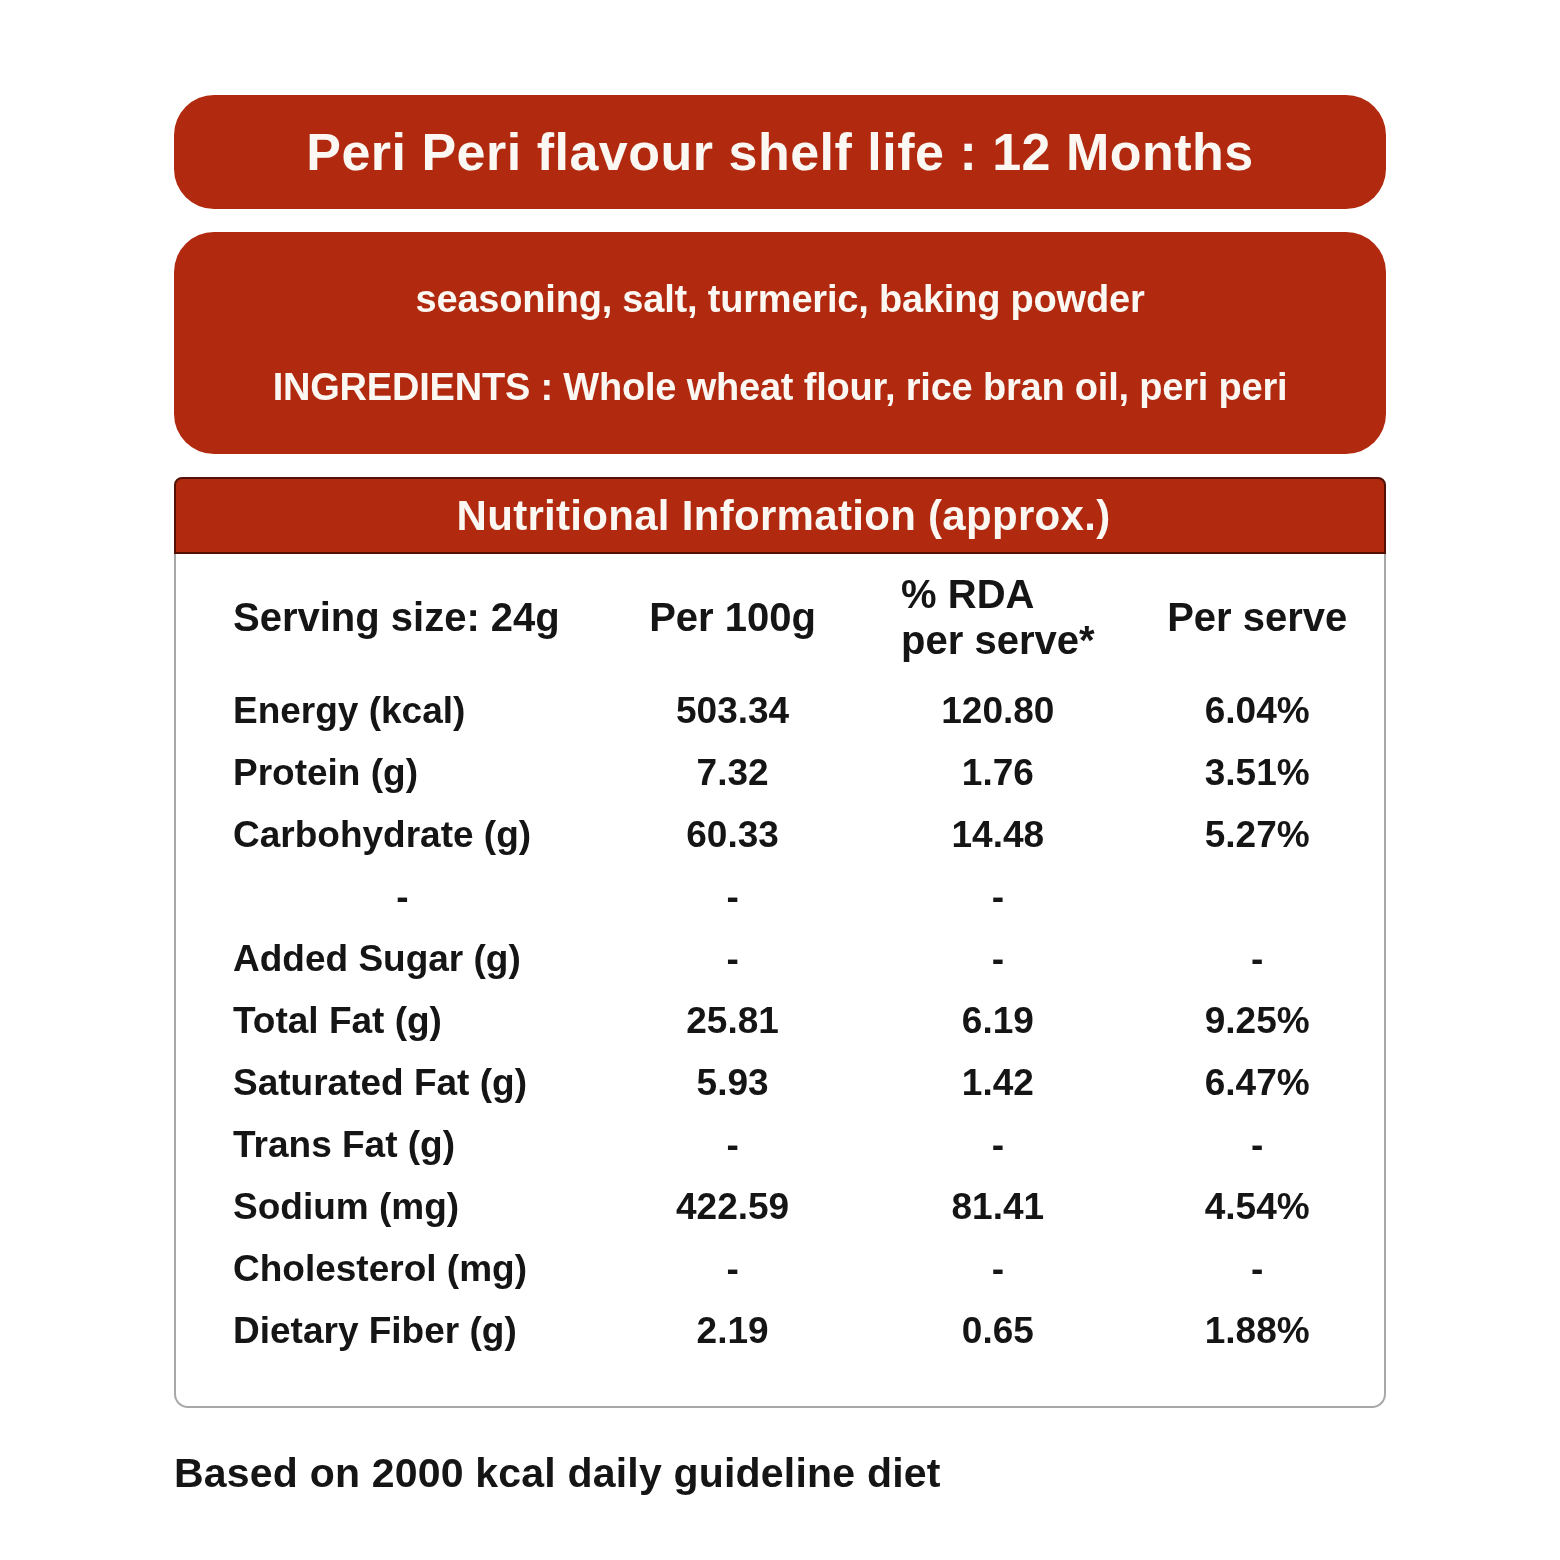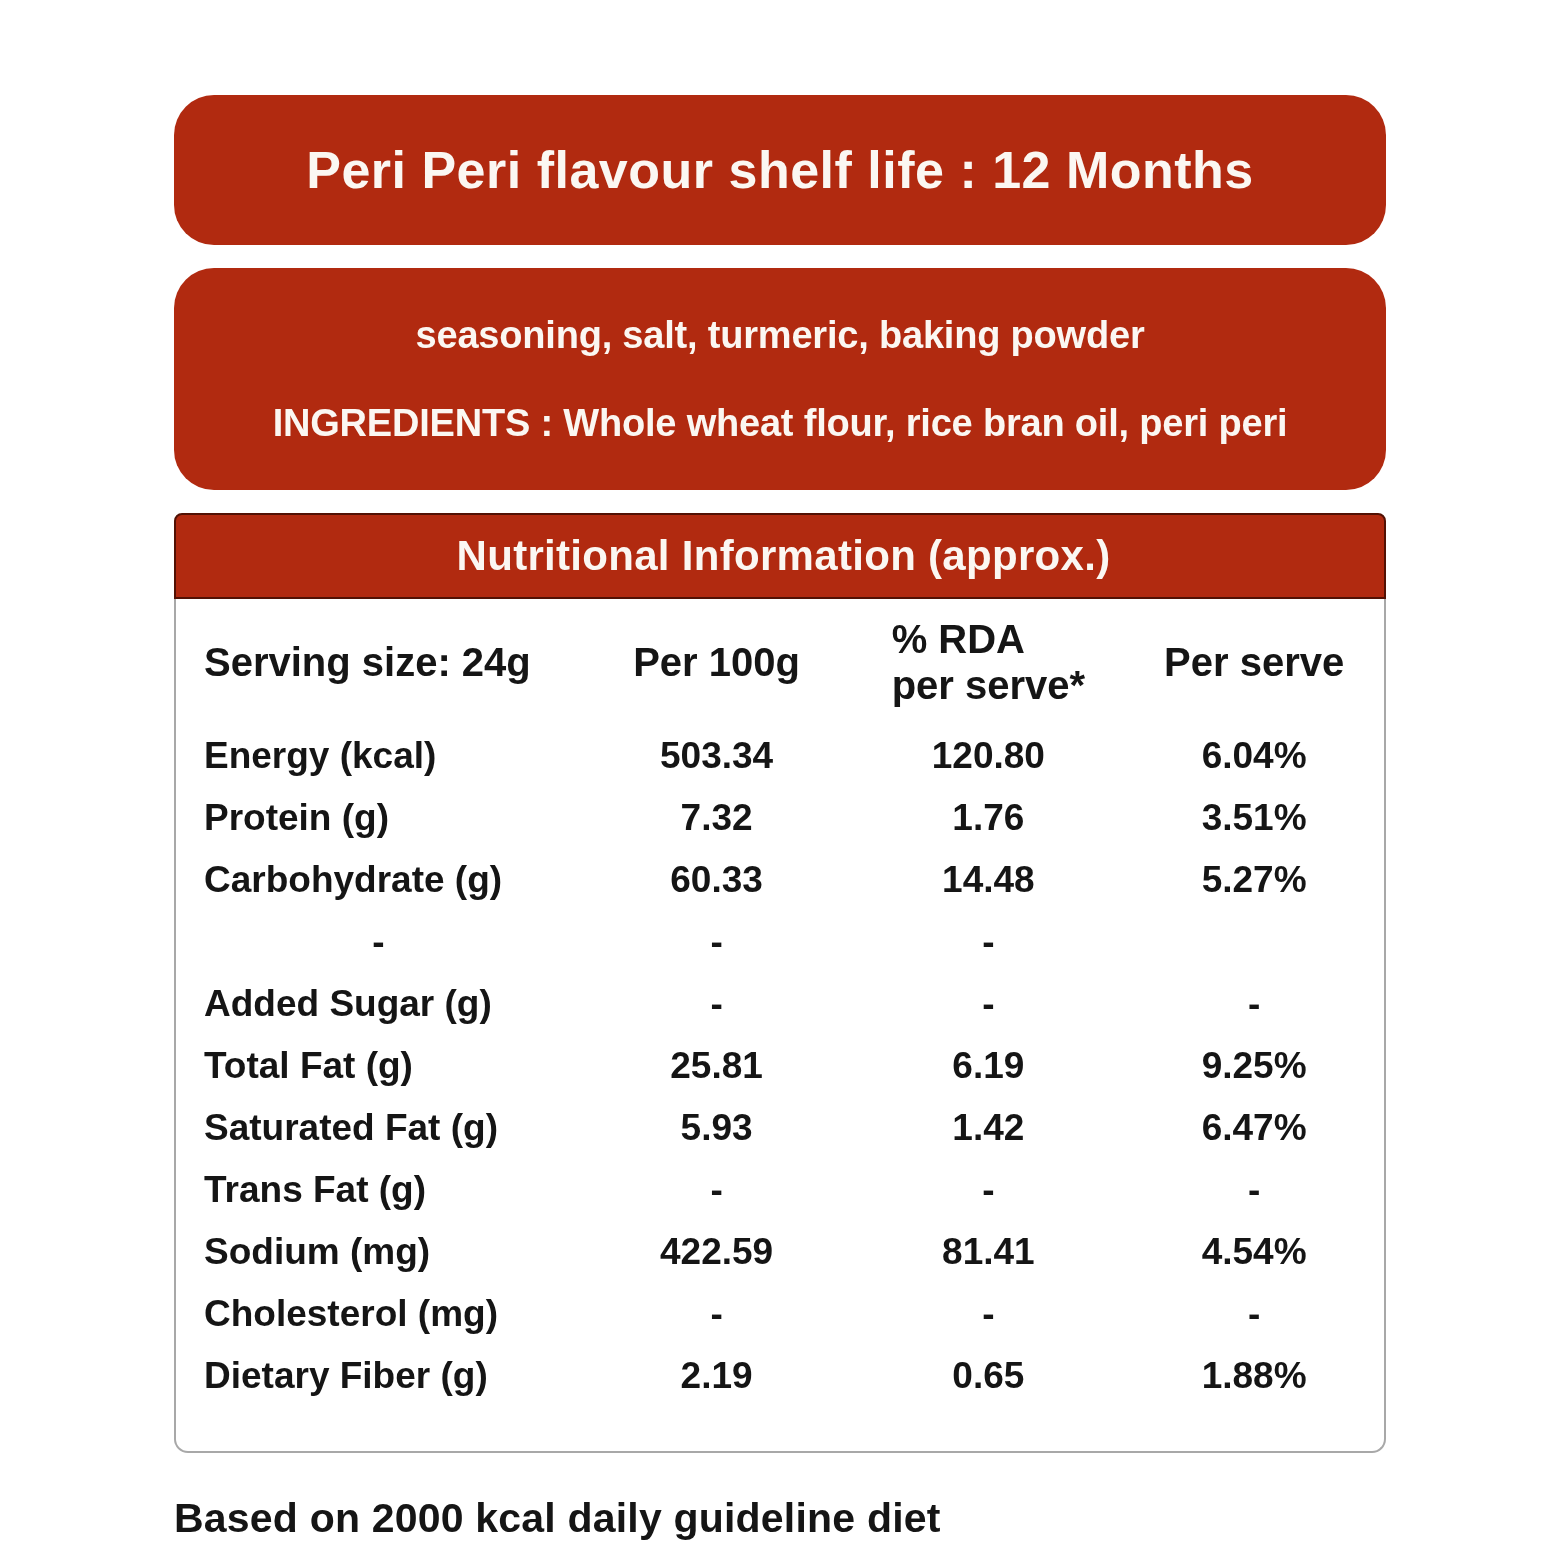--- a/index.html
+++ b/index.html
@@ -16,37 +16,38 @@
     width:1560px;height:1560px;background:var(--paper);
     font-family:"Liberation Sans", sans-serif;
     font-weight:700;color:var(--ink);overflow:hidden;
   }
   .page{padding-top:95px;margin-left:174px;width:1212px;}
   .banner{
     background:var(--red);color:var(--light);
     border-radius:40px;display:flex;align-items:center;justify-content:center;
     text-align:center;
   }
-  .banner.shelf{height:150px;font-size:52px;margin-bottom:23px;white-space:nowrap;letter-spacing:0.5px;}
+  .banner.shelf{height:114px;font-size:52px;margin-bottom:23px;white-space:nowrap;letter-spacing:0.5px;}
   .banner.ingredients{height:222px;margin-bottom:23px;flex-direction:column;font-size:38px;letter-spacing:-0.2px;}
   .ing-line{white-space:nowrap;height:88px;line-height:88px;}
   .table-title{
     background:var(--red);color:var(--light);
     border:2px solid var(--red-border);border-radius:8px 8px 0 0;
-    height:86px;display:flex;align-items:center;justify-content:center;
+    height:77px;display:flex;align-items:center;justify-content:center;
     font-size:42px;letter-spacing:0.3px;padding-left:7px;
   }
   .table-body{
     border:2px solid var(--gray-border);border-top:none;
     border-radius:0 0 14px 14px;
     padding-bottom:44px;background:var(--paper);
   }
   .thead,.trow{
     display:grid;grid-template-columns:33.5% 22.5% 22.5% 21.5%;
     align-items:center;
+    padding-left:29px;
   }
   .thead{height:126px;}
   .serving-cell{font-size:40px;padding-left:28px;}
   .col-head{font-size:40px;text-align:center;}
   .rda-head{text-align:center;}
   .rda-inner{display:inline-block;text-align:left;font-size:40px;line-height:1.15;}
   .trow{height:62px;font-size:37px;}
   .cell.lbl{padding-left:28px;}
   .cell.val{text-align:center;}
   .footnote{margin-top:42px;font-size:41px;letter-spacing:0.2px;}

